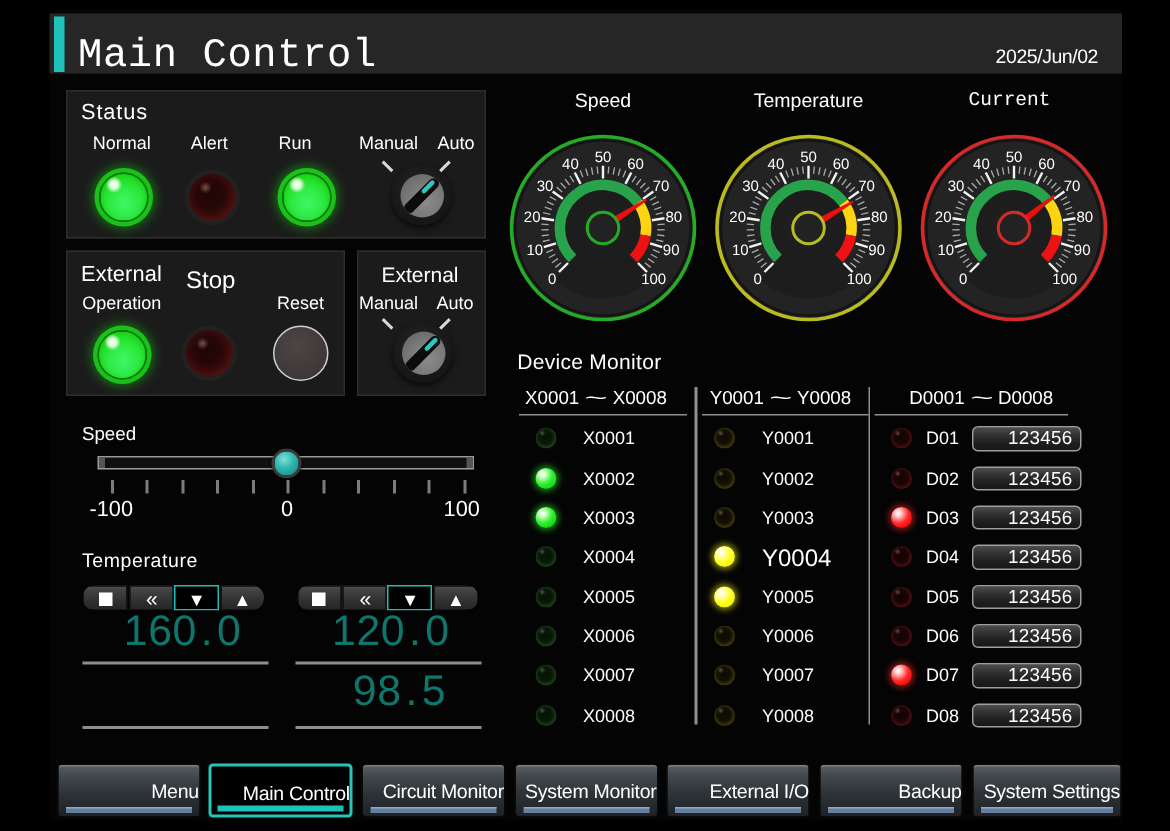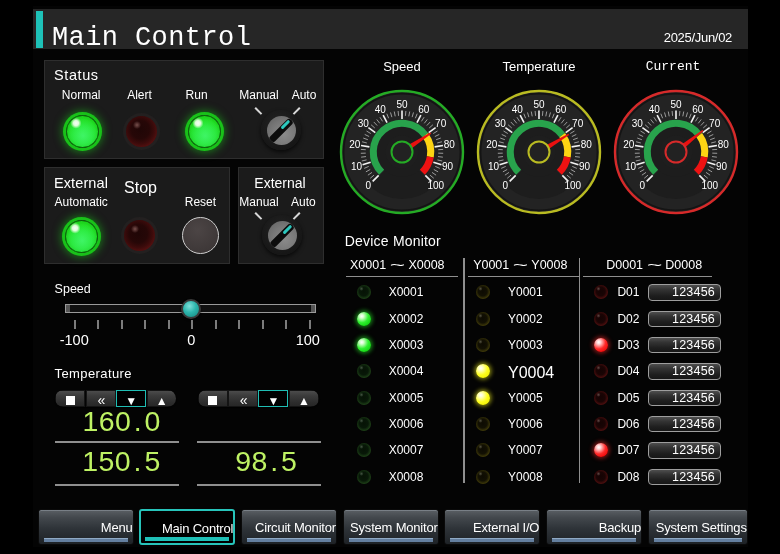--- a/index.html
+++ b/index.html
@@ -9,21 +9,21 @@
 .cen{transform:translateX(-50%);}
 .led{position:absolute;border-radius:50%;}
 .gON{background:radial-gradient(circle at 29% 23%, rgba(255,255,255,.96) 0%, rgba(238,255,232,.92) 8%, rgba(238,255,232,0) 17%), radial-gradient(circle at 52% 64%, rgba(80,255,145,.6) 0%, rgba(60,250,110,.45) 38%, rgba(60,250,110,0) 68%), radial-gradient(circle, #27e827 0%, #21dd21 55%, #17c617 82%, #0fa20f 100%);border:1.5px solid #0a7a0a;box-sizing:content-box;box-shadow:0 0 0 3px #19c119, 0 0 8px 4px rgba(25,220,25,.5);}
 .rOFF{background:radial-gradient(circle at 46% 44%, #200606 0%, #260707 38%, #3c0b0b 58%, #5c1111 78%, #4c0e0e 90%, #2b0c0c 100%);box-shadow:0 0 0 3px #232020;}
 .rOFF::after{content:"";position:absolute;left:23%;top:17%;width:26%;height:26%;border-radius:50%;background:radial-gradient(circle,rgba(190,140,135,.55),rgba(150,90,85,0) 72%);}
 .knob{position:absolute;width:40px;height:40px;border-radius:50%;background:radial-gradient(circle at 46% 40%,#242424,#161616 72%,#101010 100%);box-shadow:0 2px 4px rgba(0,0,0,.7);}
 .knob .inner{position:absolute;left:5.5px;top:5.5px;width:29px;height:29px;border-radius:50%;background:radial-gradient(circle at 58% 62%,#8b8b8b,#787878 50%,#626262 95%,#585858 100%);overflow:hidden;}
 .knob .slot{position:absolute;left:-0.5px;top:11px;width:30px;height:7px;background:#0c0c0c;border-radius:3.5px;transform:rotate(-45deg);}
 .knob .teal{position:absolute;left:13.9px;top:7.9px;width:11px;height:3.3px;background:#2cc8be;border-radius:1.5px;transform:rotate(-45deg);}
 .tickline{position:absolute;width:2px;background:#7c7c7c;}
-.num{position:absolute;color:#bef264;font-size:28.5px;letter-spacing:0.4px;white-space:nowrap;line-height:1.15;}
+.num{position:absolute;color:#0f766e;font-size:28.5px;letter-spacing:0.4px;white-space:nowrap;line-height:1.15;}
 .uline{position:absolute;height:2px;background:#8f8f8f;}
 .dled{position:absolute;width:14px;height:14px;border-radius:50%;}
 .xoff{background:radial-gradient(circle at 32% 27%, rgba(170,190,165,.38) 0%, rgba(170,190,165,0) 15%, rgba(0,0,0,0) 15%), radial-gradient(circle at 48% 46%, #061305 0%, #081808 42%, #1c3d16 68%, #1a380f 86%, #0e2208 100%);}
 .xon{background:radial-gradient(circle at 34% 30%, #ffffff 0%, #d8ffd0 14%, #30f030 48%, #12d412 78%, #0cb10c 100%);box-shadow:0 0 4px 1.5px rgba(40,240,40,.55);}
 .yoff{background:radial-gradient(circle at 32% 27%, rgba(200,195,170,.38) 0%, rgba(200,195,170,0) 15%, rgba(0,0,0,0) 15%), radial-gradient(circle at 48% 46%, #0d0b02 0%, #121003 42%, #3c3709 68%, #37320a 86%, #1e1b06 100%);}
 .yon{background:radial-gradient(circle at 34% 30%, #ffffff 0%, #ffffcc 14%, #ffff20 50%, #f2f202 80%, #cccc00 100%);box-shadow:0 0 4px 1.5px rgba(250,250,30,.55);}
 .doff{background:radial-gradient(circle at 32% 27%, rgba(200,165,160,.42) 0%, rgba(200,165,160,0) 15%, rgba(0,0,0,0) 15%), radial-gradient(circle at 48% 46%, #140303 0%, #1a0404 42%, #4a0e0e 68%, #440d0d 86%, #240909 100%);}
 .don{background:radial-gradient(circle at 34% 30%, #ffffff 0%, #ffd6d6 14%, #ff2a2a 50%, #ee0707 80%, #c40303 100%);box-shadow:0 0 4px 1.5px rgba(250,40,40,.55);}
 .vbtn{position:absolute;width:73px;height:16.5px;box-sizing:border-box;border:1px solid #9e9e9e;border-radius:4px;background:linear-gradient(#4e4e4e 0%,#343434 30%,#1e1e1e 72%,#171717 100%);color:#fff;font-size:12.5px;text-align:center;line-height:14.5px;padding-left:18px;letter-spacing:0.2px;}
 .navb{position:absolute;width:96px;height:36px;box-sizing:border-box;border:1px solid #0a0a0a;border-radius:3px;background:linear-gradient(#5a5f64 0%,#43484d 22%,#2e3338 55%,#1e2226 100%);box-shadow:inset 0 1px 0 rgba(170,180,190,.4);}
@@ -53,21 +53,21 @@
 <div class="knob" style="left:228px;top:104px;">
       <div class="inner">
         <div class="slot"></div>
         <div class="teal"></div>
       </div>
     </div>
 <div class="ptr" style="left:221px;top:103.5px;transform:rotate(45deg);"></div>
 <div class="ptr" style="left:259px;top:103.5px;transform:rotate(-45deg);"></div>
 <div class="panel" style="left:11px;top:161px;width:186px;height:97px;"></div>
 <div class="lbl" style="left:21px;top:169px;font-size:14.5px;letter-spacing:0.1px;">External</div>
-<div class="lbl cen" style="left:48.2px;top:189px;font-size:12px;">Automatic</div>
+<div class="lbl cen" style="left:48.2px;top:189px;font-size:12px;">Operation</div>
 <div class="lbl cen" style="left:107.5px;top:173px;font-size:16px;">Stop</div>
 <div class="lbl cen" style="left:167.4px;top:189px;font-size:12px;">Reset</div>
 <div class="led gON" style="left:31.700000000000003px;top:213.5px;width:31px;height:31px;"></div>
 <div class="led rOFF" style="left:91.3px;top:213.5px;width:31px;height:31px;"></div>
 <div class="led" style="left:149.1px;top:211.1px;width:37px;height:37px;background:radial-gradient(circle at 42% 35%,#4c4545,#3e3838 70%,#332e2e 100%);border:1px solid #cfcfcf;box-sizing:border-box;"></div>
 <div class="panel" style="left:205px;top:161px;width:86px;height:97px;"></div>
 <div class="lbl cen" style="left:247px;top:169px;font-size:14px;letter-spacing:0px;">External</div>
 <div class="lbl cen" style="left:226px;top:189px;font-size:12px;">Manual</div>
 <div class="lbl cen" style="left:270.3px;top:189px;font-size:12px;">Auto</div>
 <div class="knob" style="left:229.2px;top:209px;">
@@ -104,21 +104,21 @@
       <div class="tbtn" style="left:60.8px;top:0;background:#000;border:1.5px solid #1fbdb3;text-align:center;"><span style="font-size:12px;line-height:16px;color:#fff;">▼</span></div>
       <div class="tbtn" style="left:91.19999999999999px;top:0;text-align:center;"><span style="font-size:12px;line-height:16px;color:#fff;">▲</span></div>
     </div>
 <div class="tg" style="left:164.7px;top:383.5px;width:121px;">
       <div class="tbtn" style="left:0.0px;top:0;text-align:center;"><span style="display:inline-block;width:9px;height:9px;background:#fff;margin-top:3.5px;"></span></div>
       <div class="tbtn" style="left:30.4px;top:0;text-align:center;"><span style="font-size:14px;line-height:15px;color:#fff;letter-spacing:-1px;">«</span></div>
       <div class="tbtn" style="left:60.8px;top:0;background:#000;border:1.5px solid #1fbdb3;text-align:center;"><span style="font-size:12px;line-height:16px;color:#fff;">▼</span></div>
       <div class="tbtn" style="left:91.19999999999999px;top:0;text-align:center;"><span style="font-size:12px;line-height:16px;color:#fff;">▲</span></div>
     </div>
 <div class="num cen" style="left:88.7px;top:398.5px;">160<span style="margin:0 2.5px;">.</span>0</div>
-<div class="num cen" style="left:88.5px;top:438.9px;">150<span style="margin:0 2.5px;">.</span>5</div>
+<div class="num cen" style="left:227.6px;top:398.5px;">120<span style="margin:0 2.5px;">.</span>0</div>
 <div class="num cen" style="left:233.3px;top:438.9px;">98<span style="margin:0 2.5px;">.</span>5</div>
 <div class="uline" style="left:22.4px;top:435.3px;width:124px;"></div>
 <div class="uline" style="left:164.2px;top:435.3px;width:124px;"></div>
 <div class="uline" style="left:22.4px;top:477.8px;width:124px;"></div>
 <div class="uline" style="left:164.2px;top:477.8px;width:124px;"></div>
 <div class="lbl cen" style="left:369px;top:53px;font-size:13px;">Speed</div>
 <div class="lbl cen" style="left:506px;top:53px;font-size:13px;">Temperature</div>
 <div class="lbl cen" style="left:640px;top:53px;font-size:13px;font-family:Liberation Mono, monospace;">Current</div>
 <div class="abs" style="left:304px;top:81px;width:130px;height:130px;"><svg width="130" height="130" viewBox="0 0 130 130">
         <circle cx="65" cy="65" r="61" fill="#232323" stroke="#25ab25" stroke-width="2.4"></circle>

